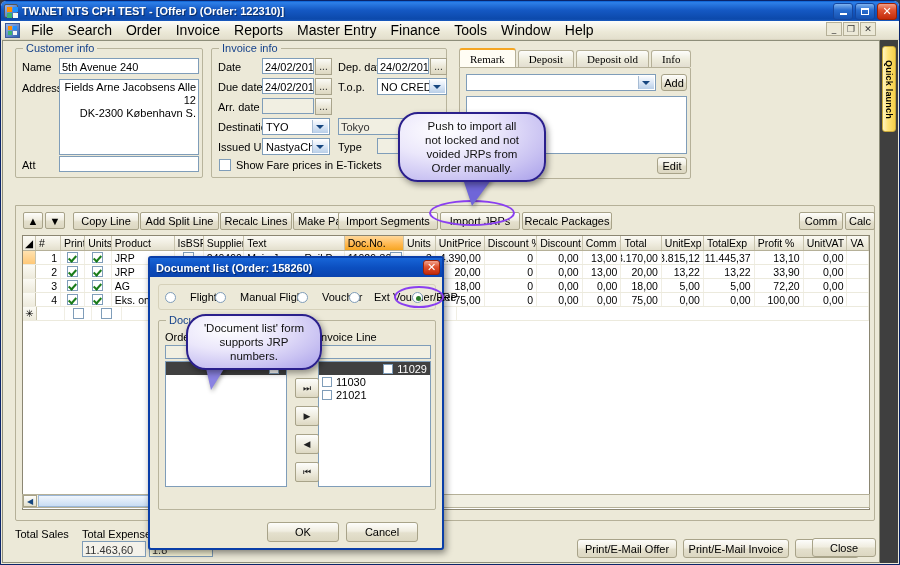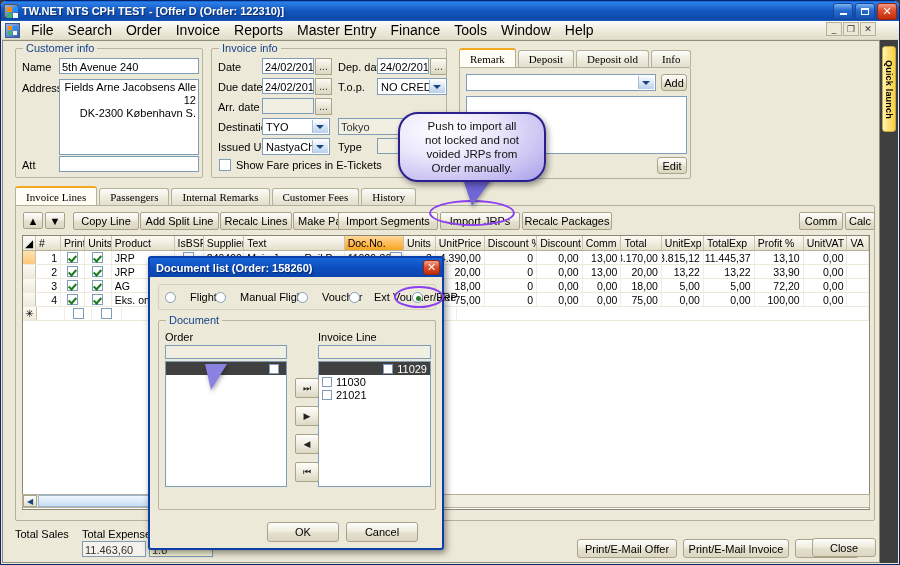--- a/index.html
+++ b/index.html
@@ -405,27 +405,20 @@
         <div class="tabbody" style="left:456px; top:26px; width:232px; height:112px;">
           <div class="combo" style="left:6px; top:6px; width:190px; height:17px;">
             <span></span>
             <span class="arrow"></span>
           </div>
           <div class="btn" style="left:201px; top:6px; width:26px; height:17px;">Add</div>
           <div class="tbox" style="left:6px; top:28px; width:221px; height:58px;"></div>
           <div class="btn" style="left:197px; top:89px; width:30px; height:17px;">Edit</div>
         </div>
 
-        <div class="tabstrip" style="left:12px; top:145px;">
-          <div class="tab active">Invoice Lines</div>
-          <div class="tab">Passengers</div>
-          <div class="tab">Internal Remarks</div>
-          <div class="tab">Customer Fees</div>
-          <div class="tab">History</div>
-        </div>
 
         <div class="tabbody" style="left:12px; top:164px; width:860px; height:316px;">
 
           <div class="btn flat" style="left:7px; top:6px; width:20px; height:17px;">▲</div>
           <div class="btn flat" style="left:29px; top:6px; width:20px; height:17px;">▼</div>
 
           <div class="btn flat" style="left:57px; top:6px; width:66px; height:18px;">Copy Line</div>
           <div class="btn flat" style="left:124px; top:6px; width:79px; height:18px;">Add Split Line</div>
           <div class="btn flat" style="left:204px; top:6px; width:72px; height:18px;">Recalc Lines</div>
           <div class="btn flat" style="left:277px; top:6px; width:83px; height:18px;">Make Package</div>
@@ -697,17 +690,20 @@
   <div class="ellipse-hl" style="left:394px; top:286px; width:50px; height:22px; z-index:55;"></div>
 
   <div class="callout" style="left:398px; top:112px; width:148px; height:70px;">Push to import all
 not locked and not
 voided JRPs from
 Order manually.</div>
   <div style="position:absolute; left:462px; top:176px; width:0; height:0; z-index:59;
               border-left:10px solid transparent; border-right:22px solid transparent;
               border-top:30px solid #6f66d8; filter:drop-shadow(1px 2px 2px rgba(0,0,0,.35));"></div>
 
+  <div class="callout" style="left:186px; top:314px; width:136px; height:56px;">'Document list' form
+supports JRP
+numbers.</div>
   <div style="position:absolute; left:205px; top:364px; width:0; height:0; z-index:59;
               border-left:6px solid transparent; border-right:16px solid transparent;
               border-top:26px solid #8a82e2; filter:drop-shadow(1px 2px 2px rgba(0,0,0,.35));"></div>
 
 </div>
 
 </body></html>

